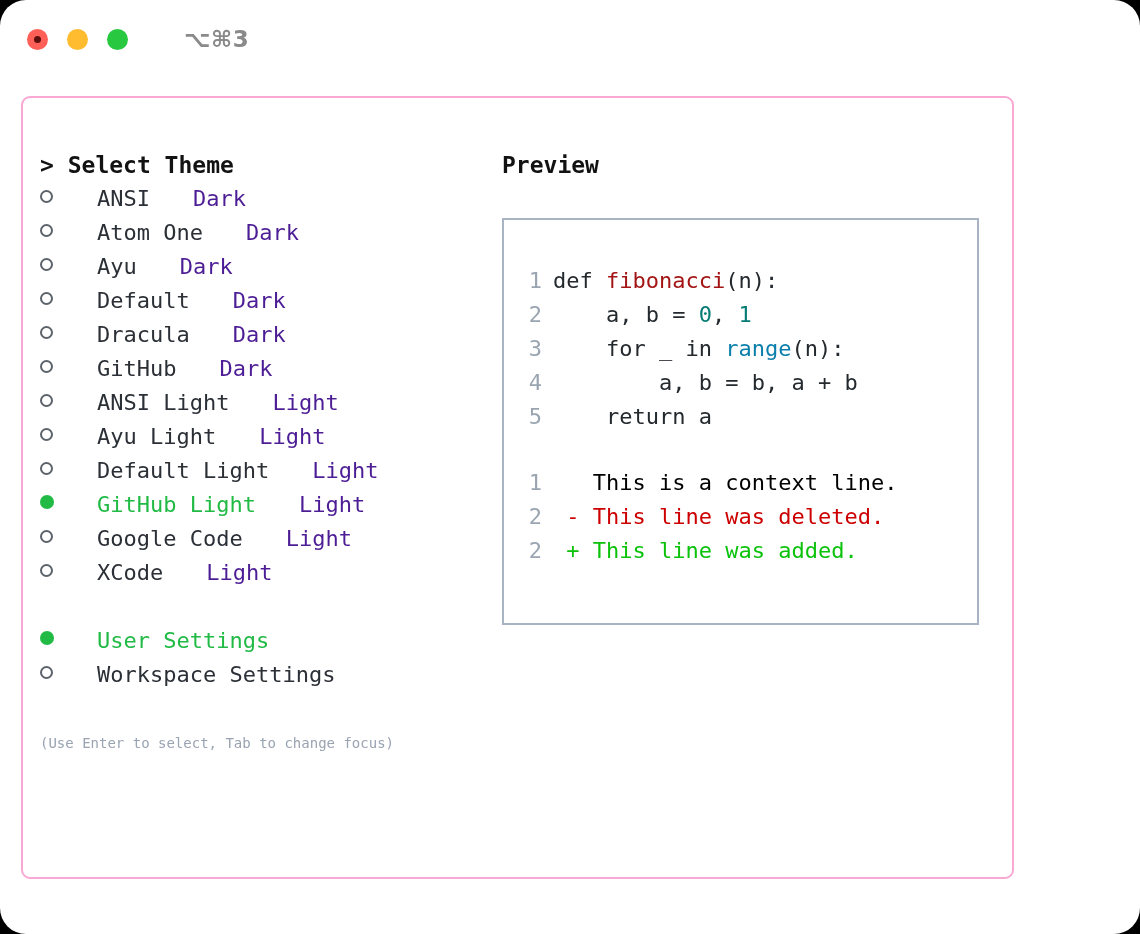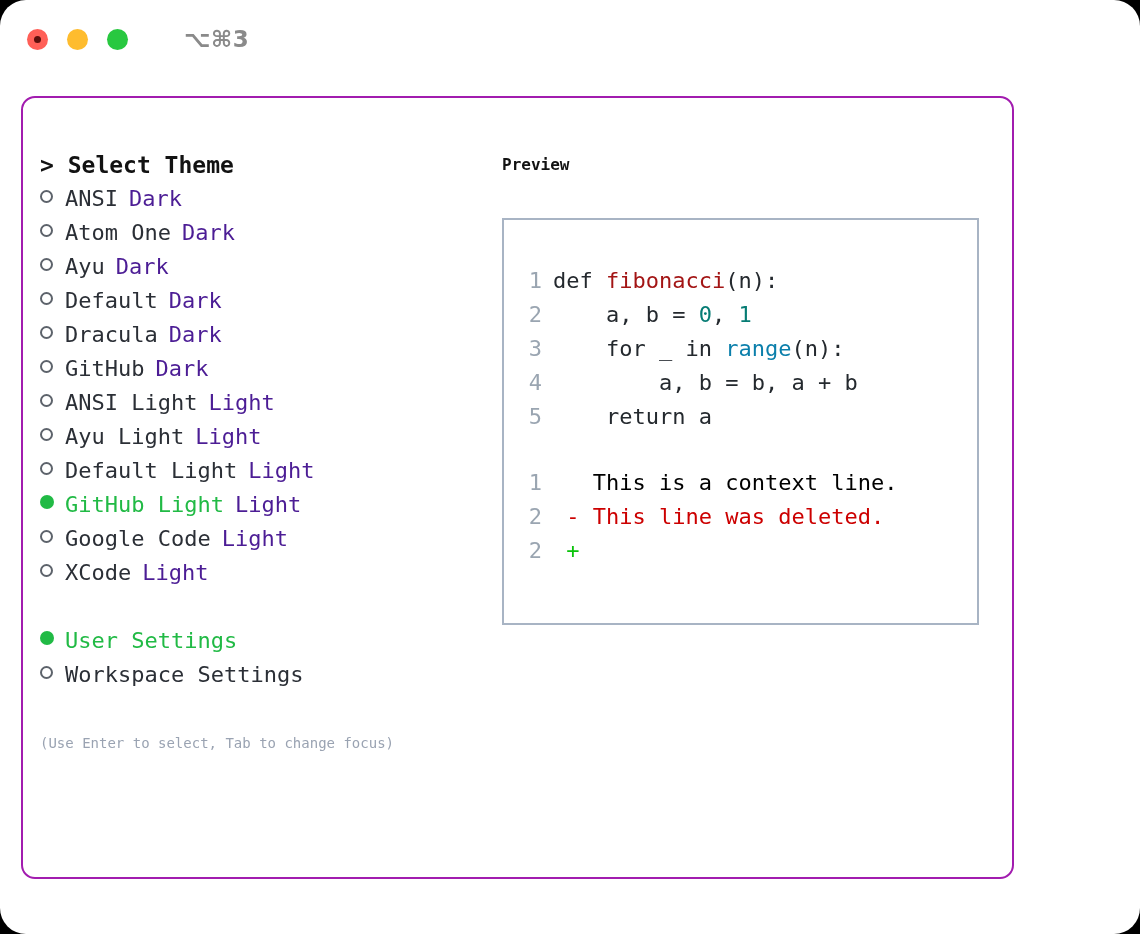--- a/index.html
+++ b/index.html
@@ -68,22 +68,22 @@
     white-space: pre;
   }
 
   
   #panel {
     position: absolute;
     left: 21px;
     top: 96px;
     width: 993px;
     height: 783px;
-    border: 2px solid #a21caf;
-    border-radius: 14px;
+    border: 2px solid #f9a8d4;
+    border-radius: 9px;
     box-sizing: border-box;
     background: #ffffff;
   }
 
   #columns {
     position: absolute;
     left: 0; top: 0;
     width: 100%; height: 100%;
   }
 
@@ -103,20 +103,21 @@
     white-space: pre;
     margin: 0;
   }
 
   .opt-row {
     display: flex;
     align-items: baseline;
     line-height: 34px;
     font-size: 22px;
     white-space: pre;
+    gap: 32px;
   }
   .bullet {
     flex: 0 0 auto;
     width: 25px;
     font-size: 22px;
     line-height: 34px;
     color: #555b63;
     text-align: left;
     position: relative;
   }
@@ -168,21 +169,21 @@
   }
 
   
   #right-col {
     position: absolute;
     left: 479px;
     top: 50px;
     width: 490px;
   }
   #preview-title {
-    font-size: 16px;
+    font-size: 23px;
     font-weight: bold;
     color: #121212;
     line-height: 34px;
     margin: 0 0 36px 0;
     white-space: pre;
   }
   #preview-box {
     width: 477px;
     height: 407px;
     border: 2px solid #a8b4c4;
@@ -262,20 +263,20 @@
               <div class="code-line"><span class="ln">1</span><span><span class="code-text">def </span><span class="tok-func">fibonacci</span><span class="code-text">(n):</span></span></div>
               <div class="code-line"><span class="ln">2</span><span><span class="code-text">    a, b = </span><span class="tok-num">0</span><span class="code-text">, </span><span class="tok-num">1</span></span></div>
               <div class="code-line"><span class="ln">3</span><span><span class="code-text">    for _ in </span><span class="tok-call">range</span><span class="code-text">(n):</span></span></div>
               <div class="code-line"><span class="ln">4</span><span><span class="code-text">        a, b = b, a + b</span></span></div>
               <div class="code-line"><span class="ln">5</span><span><span class="code-text">    return a</span></span></div>
             </div>
           <div class="diff-gap"></div>
           <div id="diff-block">
               <div class="code-line"><span class="ln">1</span><span class="diff-ctx">   </span><span class="diff-ctx">This is a context line.</span></div>
               <div class="code-line"><span class="ln">2</span><span class="diff-del"> - </span><span class="diff-del">This line was deleted.</span></div>
-              <div class="code-line"><span class="ln">2</span><span class="diff-add"> + </span></div>
+              <div class="code-line"><span class="ln">2</span><span class="diff-add"> + </span><span class="diff-add">This line was added.</span></div>
             </div>
         </div>
       </div>
 
     </div>
   </div>
 </div>
 
 </body></html>

